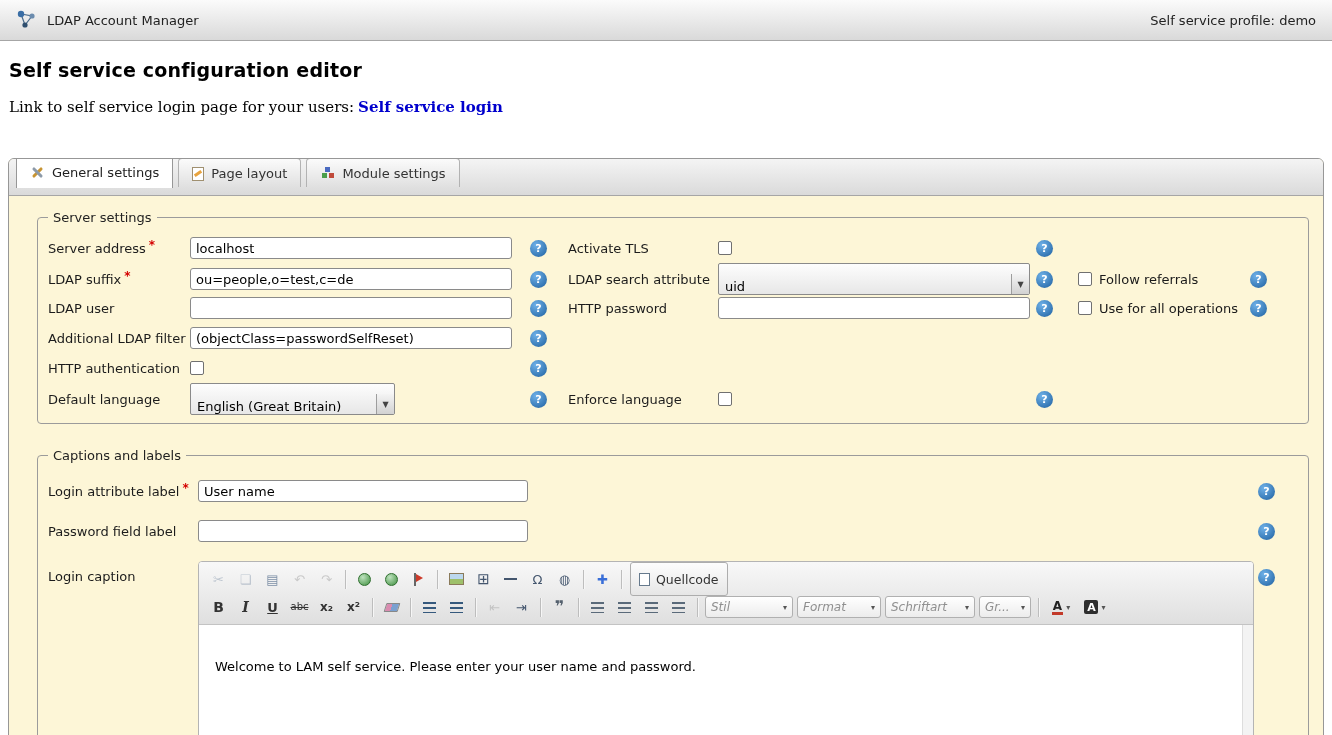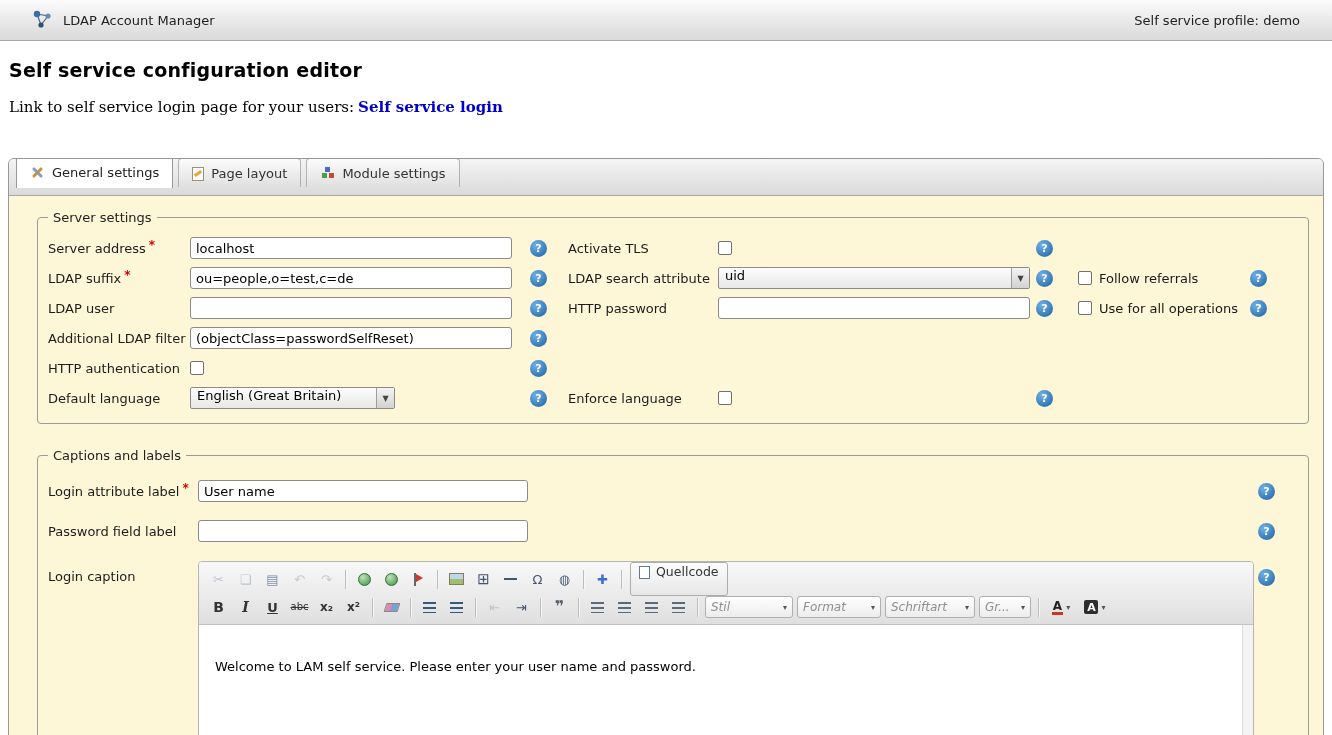--- a/index.html
+++ b/index.html
@@ -1,20 +1,20 @@
 <!DOCTYPE html>
 <html><head>
 <meta charset="utf-8">
 <style>
 *{box-sizing:border-box;margin:0;padding:0}
 html,body{width:1332px;height:735px;overflow:hidden;background:#fff;
   font-family:"DejaVu Sans","Liberation Sans",sans-serif;font-size:13px;color:#1a1a1a}
 
 .topbar{height:41px;background:linear-gradient(#fbfbfb,#d9d9d9);border-bottom:1px solid #a6a6a6;
-  display:flex;align-items:center;padding:0 32px;gap:9px}
+  display:flex;align-items:center;padding:0 16px;gap:9px}
 .topbar .apptitle{font-size:13px;color:#222}
 .topbar .spacer{flex:1}
 .topbar .profile{font-size:13px;color:#222}
 
 .h1{margin:18px 0 0 9px;font-size:19px;font-weight:bold;color:#000;letter-spacing:.2px}
 .loginline{margin:17px 0 0 9px;font-family:"DejaVu Serif","Liberation Serif",serif;font-size:15px;color:#000}
 .loginline .lnk{color:#0000cd;font-weight:bold;text-decoration:none;margin-left:4px;cursor:pointer}
 
 .tabwidget{margin:42px 8px 0 8px;border:1px solid #979797;border-radius:6px;height:640px;overflow:hidden;background:#fdf6d7}
 .tabbar{height:37px;background:linear-gradient(#f4f4f4,#dadada);border-bottom:1px solid #a6a6a6;
@@ -40,22 +40,22 @@
 .c{display:flex;align-items:center}
 .lbl{color:#1c1c1c;white-space:nowrap}
 .req{color:#d40000;font-size:12px;margin-left:3px;position:relative;top:-3px;font-weight:bold}
 .helpc .help{margin-left:2px}
 .help{width:17px;height:17px;border-radius:50%;background:radial-gradient(circle at 35% 30%,#6fb1e8,#1d5f9f);
   color:#fff;font-weight:bold;font-size:11px;line-height:17px;text-align:center;display:inline-block;cursor:pointer;flex:0 0 auto}
 .txt{height:22px;border:1px solid #8a8a8a;border-radius:3px;background:#fff;padding:1px 5px;
   font-family:inherit;font-size:13px;color:#000}
 .w322{width:322px}.w312{width:312px}.w330{width:330px}
 .cb{appearance:none;-webkit-appearance:none;width:14px;height:14px;border:1px solid #707070;border-radius:2px;background:#fff;cursor:pointer}
-.select{height:22px;border:1px solid #8a8a8a;border-radius:2px;background:linear-gradient(#fdfdfd,#e7e7e7);
-  display:flex;align-items:flex-start;cursor:pointer}
+.select{height:32px;border:1px solid #8a8a8a;border-radius:2px;background:linear-gradient(#fdfdfd,#e7e7e7);
+  display:flex;align-items:flex-end;cursor:pointer}
 .sel-text{padding:0 6px;flex:1;color:#000;font-size:13px;white-space:nowrap;overflow:hidden}
 .sel-btn{width:18px;height:20px;border-left:1px solid #9d9d9d;background:linear-gradient(#f4f4f4,#d2d2d2);
   display:flex;align-items:center;justify-content:center}
 .sel-caret{font-size:8px;color:#444}
 .sel205{width:205px}.sel312{width:312px}
 .cbgroup{display:flex;align-items:center;gap:7px;}
 .cbgroup .cblabel{width:144px;white-space:nowrap}
 
 .toplbl{align-self:flex-start;padding-top:8px}
 .ed-outer{margin-top:10px;align-items:start}
@@ -85,21 +85,21 @@
   background:linear-gradient(90deg,#d98cb0 45%,#7aa0d0 45%)}
 .ico-lines{width:13px;height:11px;background:repeating-linear-gradient(to bottom,#5a6a7a 0 2px,transparent 2px 5px)}
 .ico-list{width:13px;height:11px;background:repeating-linear-gradient(to bottom,#35597d 0 2px,transparent 2px 5px)}
 .ico-doc{width:11px;height:13px;border:1px solid #667a8d;background:#fff}
 .hrbar{width:13px;height:2px;background:#44566e}
 .ed-select{height:22px;border:1px solid #b0b0b0;border-radius:3px;background:linear-gradient(#fff,#ececec);
   display:flex;align-items:center;padding:0 5px;margin:0 1px;cursor:pointer}
 .ed-select .dd-label{color:#8f8f8f;font-style:italic;font-size:12px;flex:1;white-space:nowrap;overflow:hidden}
 .ed-w88{width:88px}.ed-w84{width:84px}.ed-w90{width:90px}.ed-w52{width:52px}
 .mini-caret{font-size:8px;color:#555;margin-left:3px}
-.srcbtn{display:flex;align-items:flex-end;gap:6px;height:22px;border:1px solid #adadad;border-radius:3px;
+.srcbtn{display:flex;align-items:center;gap:6px;height:22px;border:1px solid #adadad;border-radius:3px;
   background:linear-gradient(#fdfdfd,#e6e6e6);padding:16px 8px;margin-left:2px;cursor:pointer;color:#333;font-size:12.5px}
 .tb-color{min-width:32px;gap:0}
 .colA{font-weight:bold;font-size:12px;line-height:12px;border-bottom:3px solid #c33a2a;padding:0 1px;color:#222}
 .colAbg{background:#2e2e2e;color:#fff;font-weight:bold;width:14px;height:14px;display:flex;align-items:center;
   justify-content:center;font-size:11px;border-radius:2px}
 .ed-body{display:flex;background:#fff}
 .ed-content{flex:1;height:140px;padding:34px 16px 0 16px;font-size:13px;color:#000}
 .ed-scroll{width:11px;background:#f3f3f3;border-left:1px solid #ddd}
 </style>
 </head>

